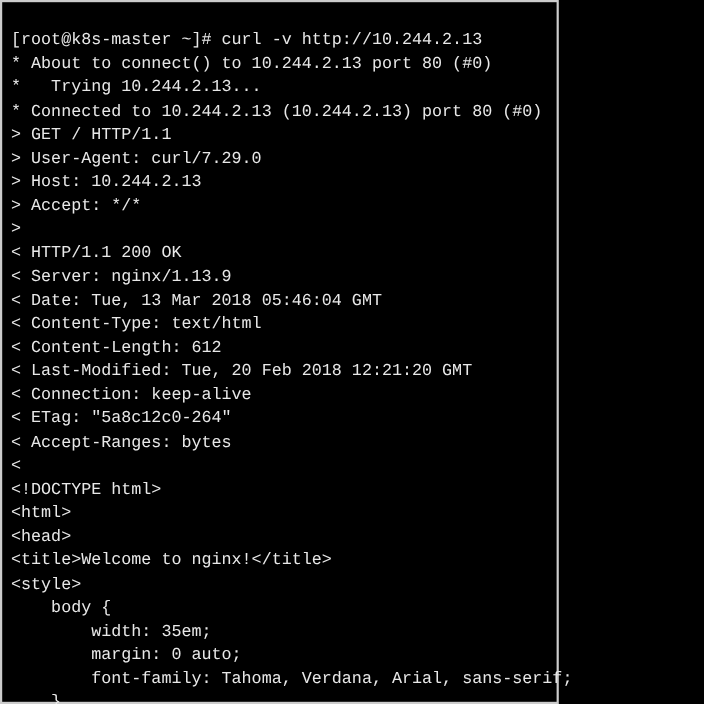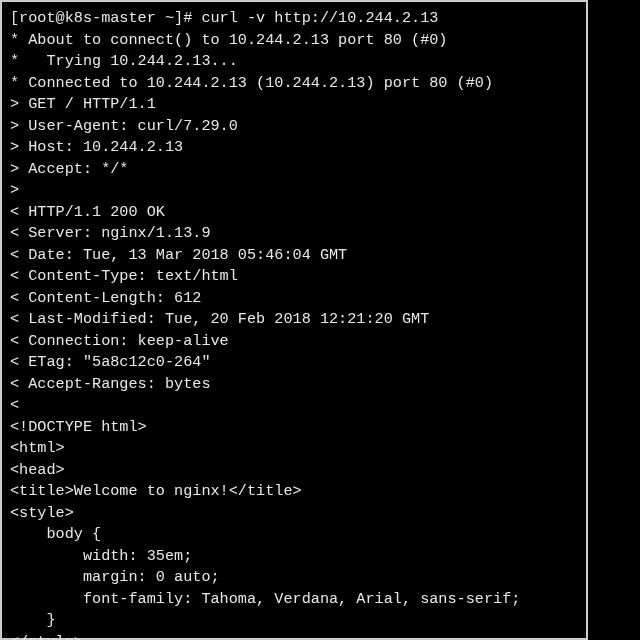--- a/index.html
+++ b/index.html
@@ -5,25 +5,25 @@
   html, body {
     margin: 0;
     padding: 0;
     width: 640px;
     height: 640px;
     background: #000;
     overflow: hidden;
   }
   .terminal {
     box-sizing: border-box;
-    width: 588px;
+    width: 508px;
     height: 640px;
     background: #000;
     border: 2px solid #ccc;
-    padding: 6px 8px;
+    padding: 24px 8px;
     font-family: "Courier New", Courier, monospace;
     font-size: 15.2px;
     line-height: 21.5px;
     color: #e8e8e8;
     white-space: pre;
   }
   .terminal .line {
     display: block;
   }
 </style>

